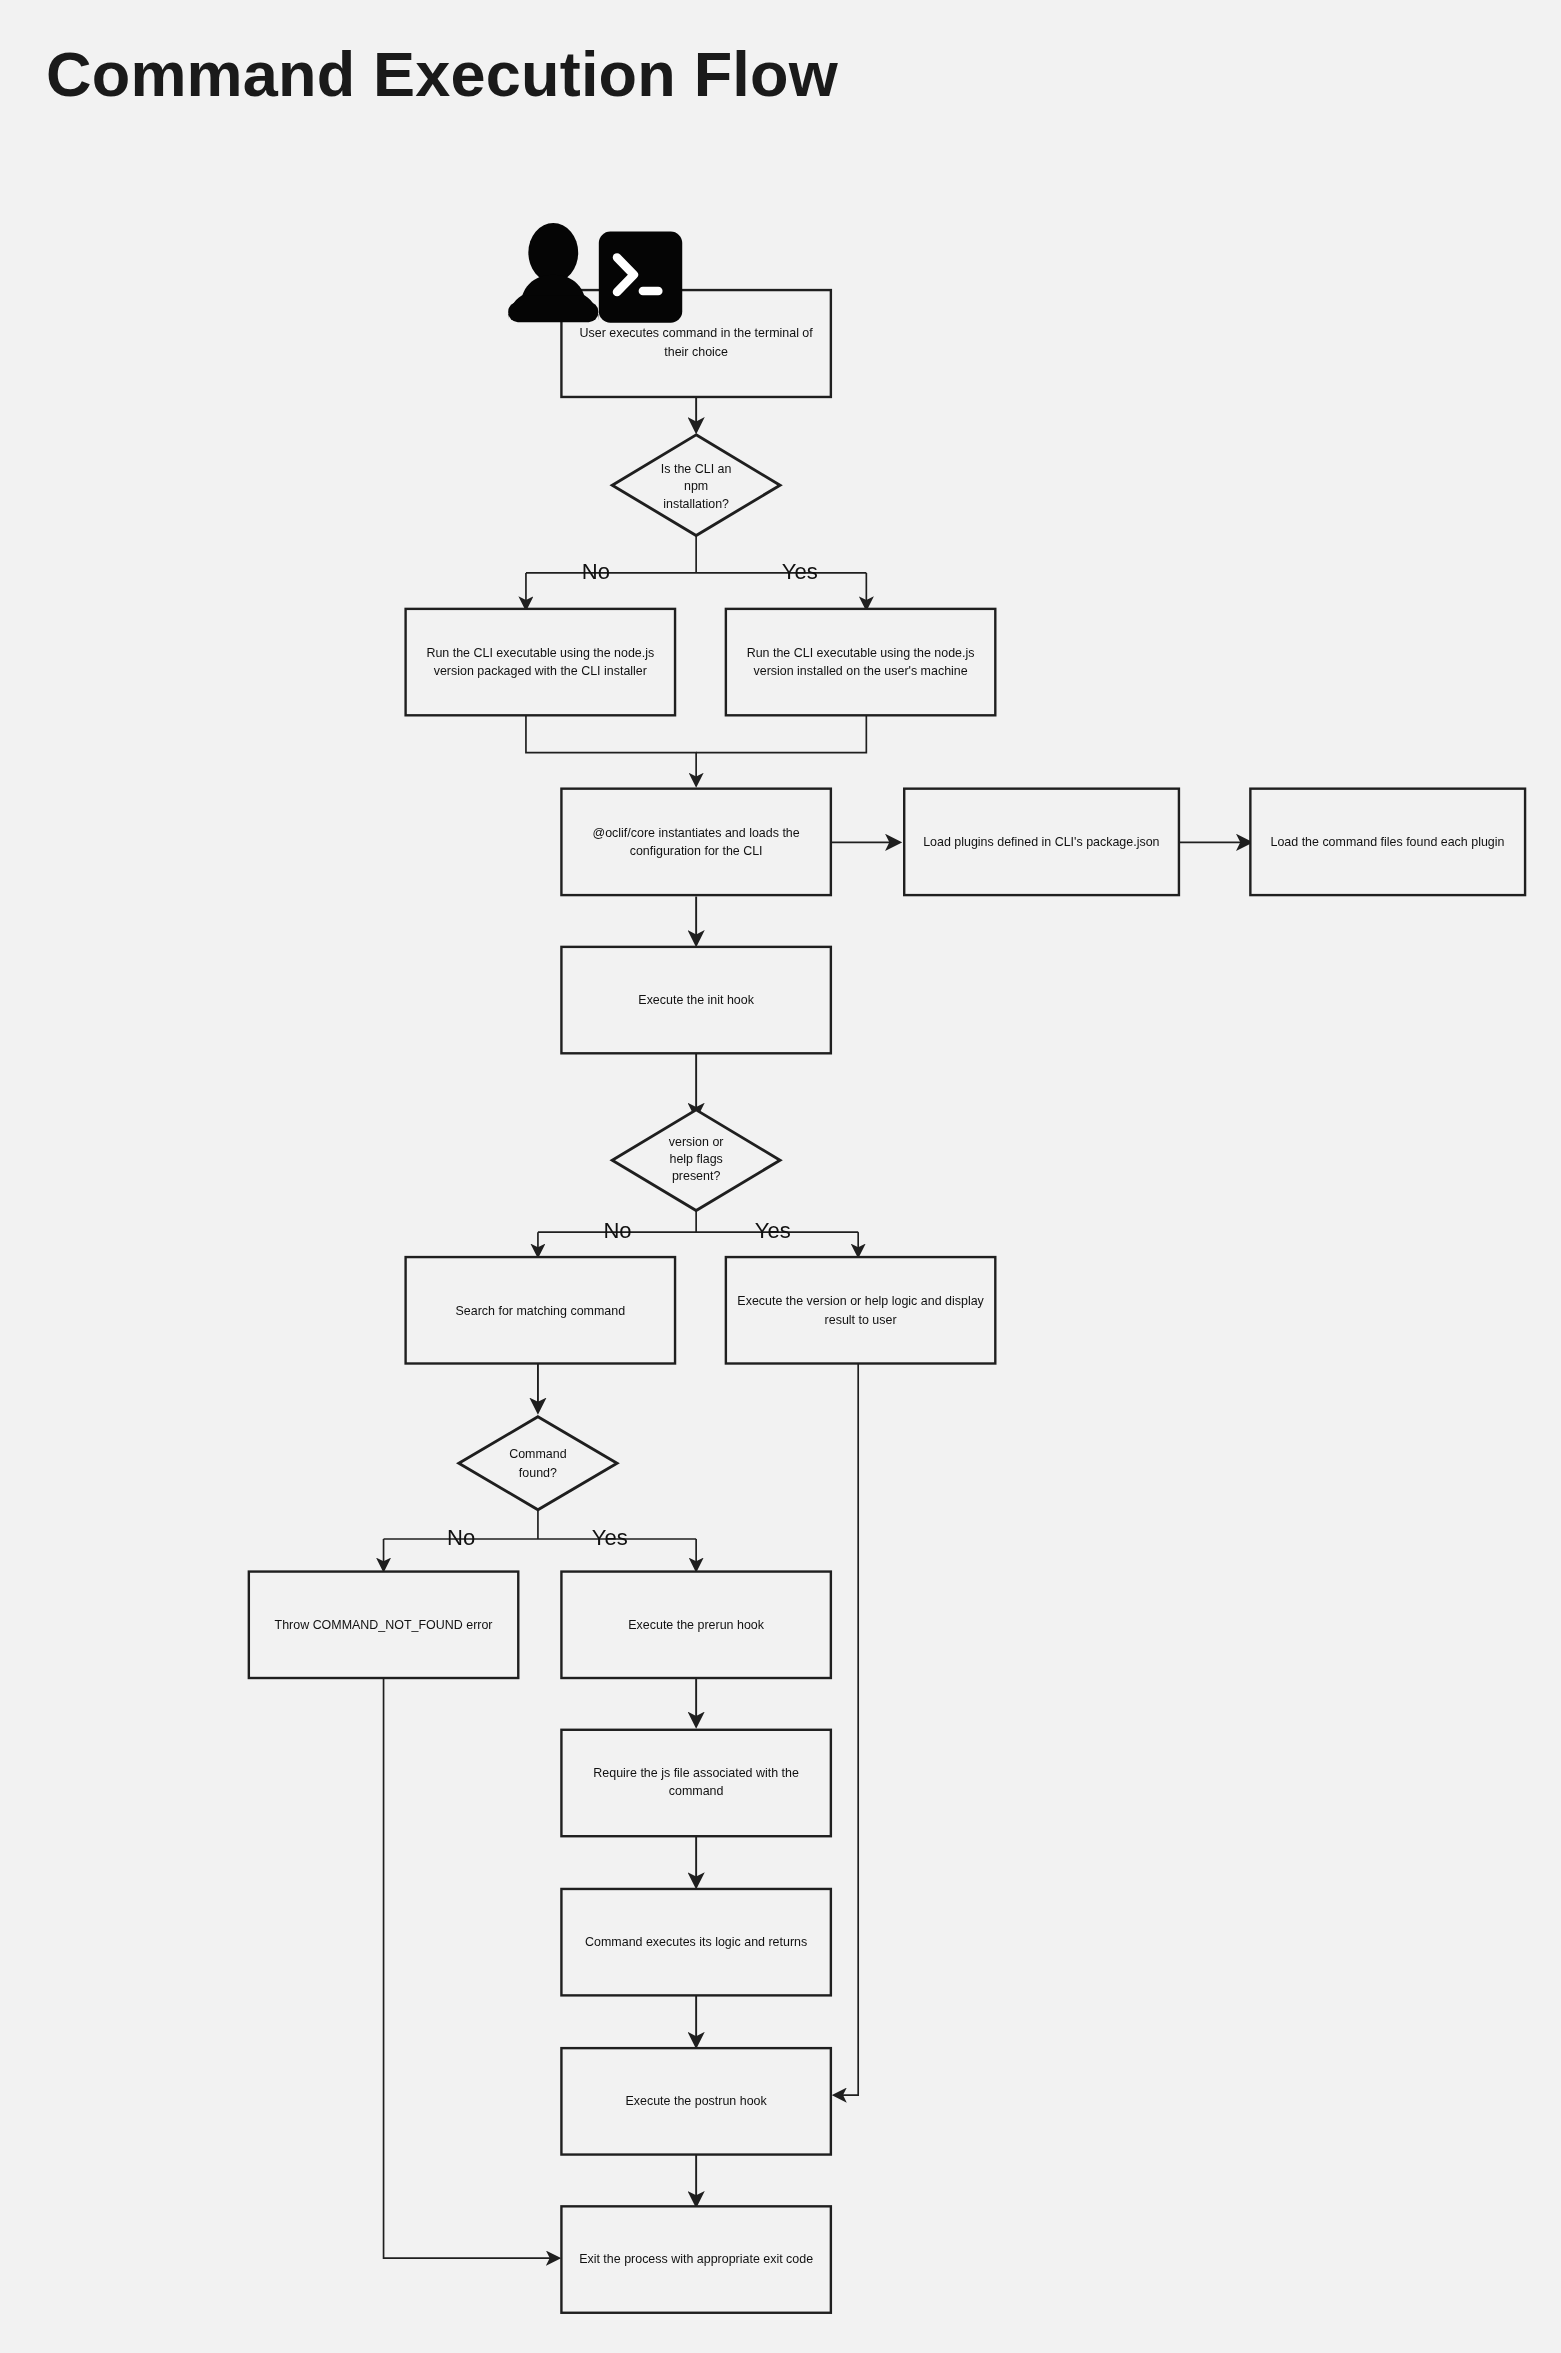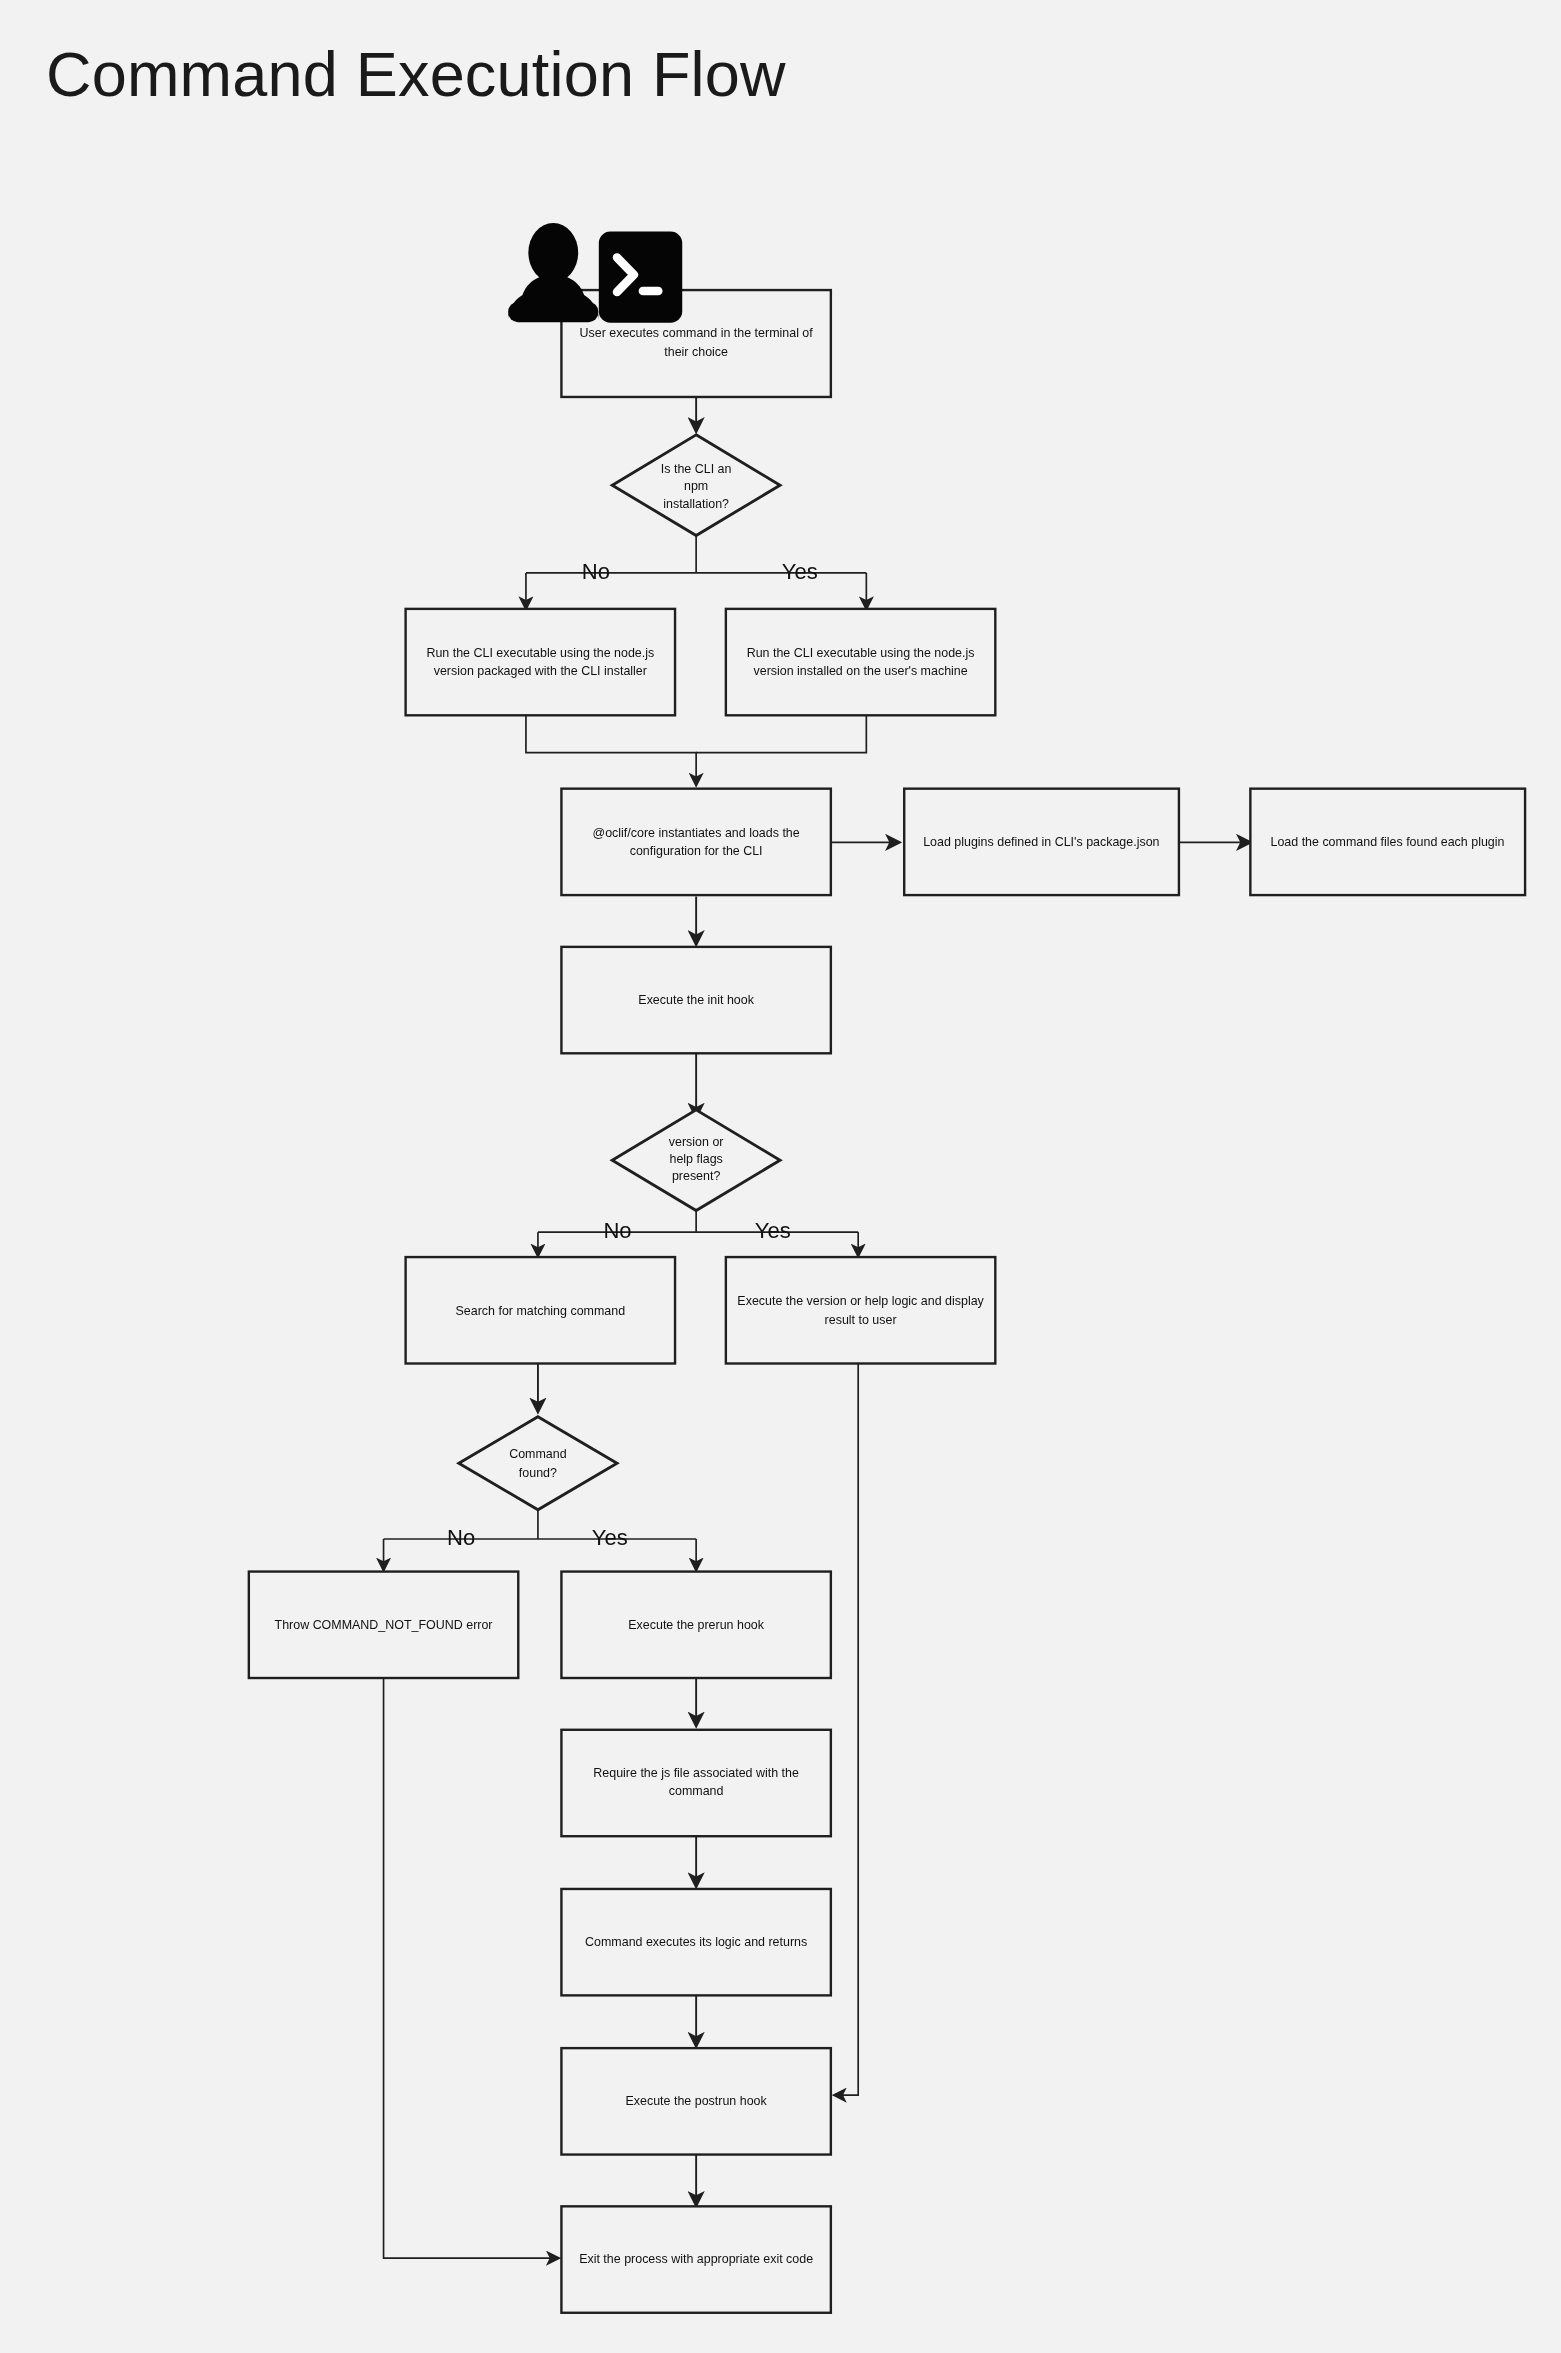--- a/index.html
+++ b/index.html
@@ -5,21 +5,21 @@
   html,body{margin:0;padding:0;background:#f2f2f2;}
   body{
     width:1562px;height:2354px;
     font-family:"Liberation Sans", sans-serif;
     color:#111;
     overflow:hidden;
   }
   #canvas{position:relative;width:1562px;height:2354px;}
   #title{
     position:absolute;left:46px;top:40px;
-    font-size:63px;font-weight:400;line-height:1.1;
+    font-size:63px;font-weight:700;line-height:1.1;
     color:#1a1a1a;letter-spacing:0.2px;
     white-space:nowrap;
   }
   svg#flow{position:absolute;left:0;top:0;width:1562px;height:2354px;}
   .box{fill:#f2f2f2;stroke:#1f1f1f;stroke-width:5;}
   .diamond{fill:#f2f2f2;stroke:#1f1f1f;stroke-width:6;}
   .edge{fill:none;stroke:#1f1f1f;stroke-width:4;}
   .edge-thin{fill:none;stroke:#1f1f1f;stroke-width:3.5;}
   .nodetext{
     font-family:"Liberation Sans", sans-serif;

